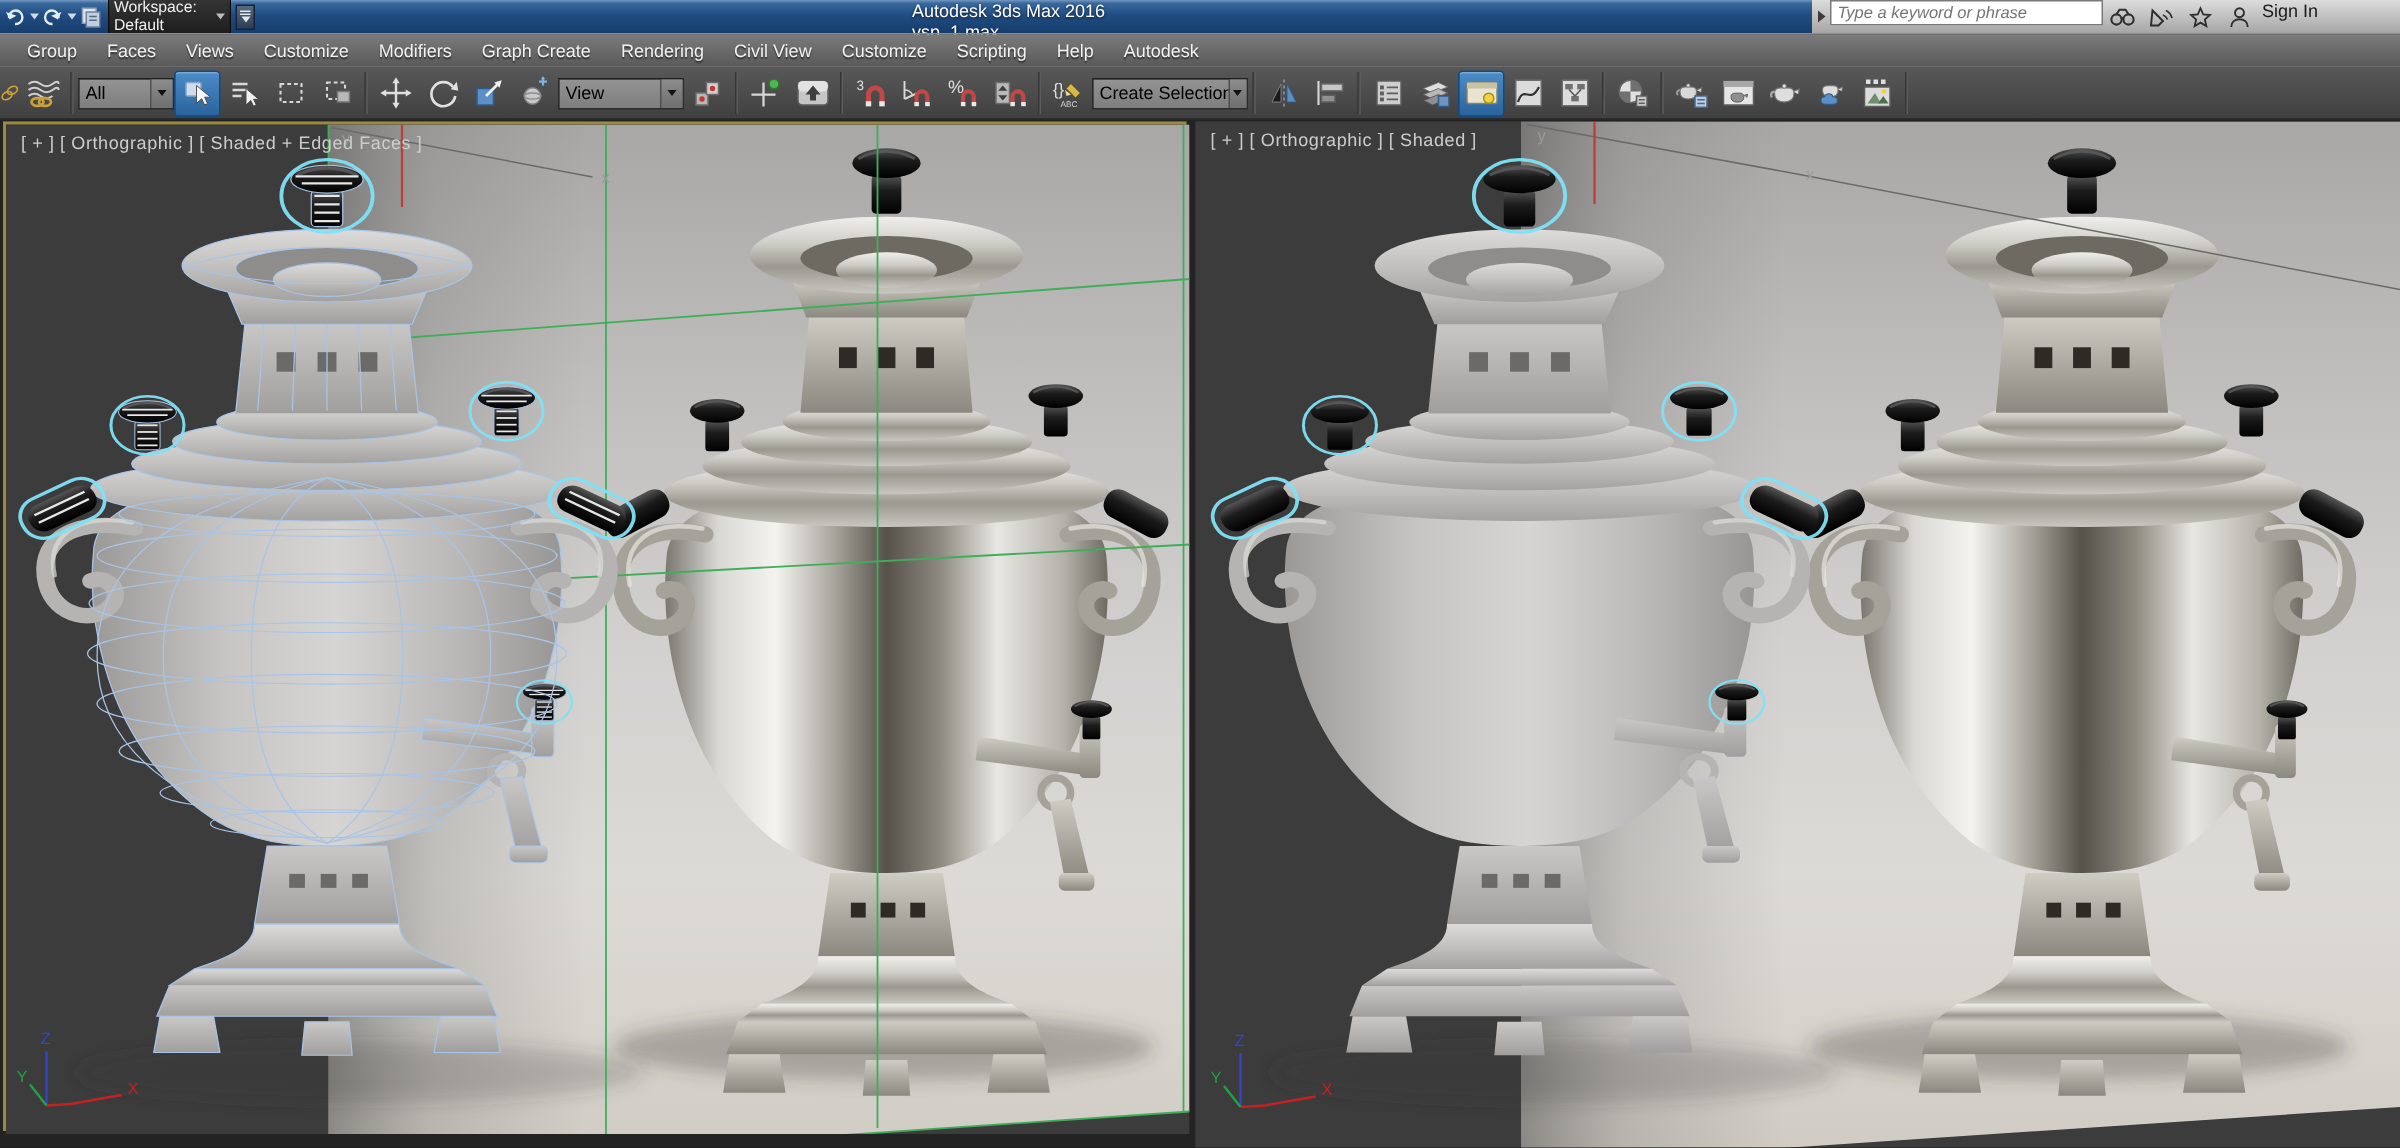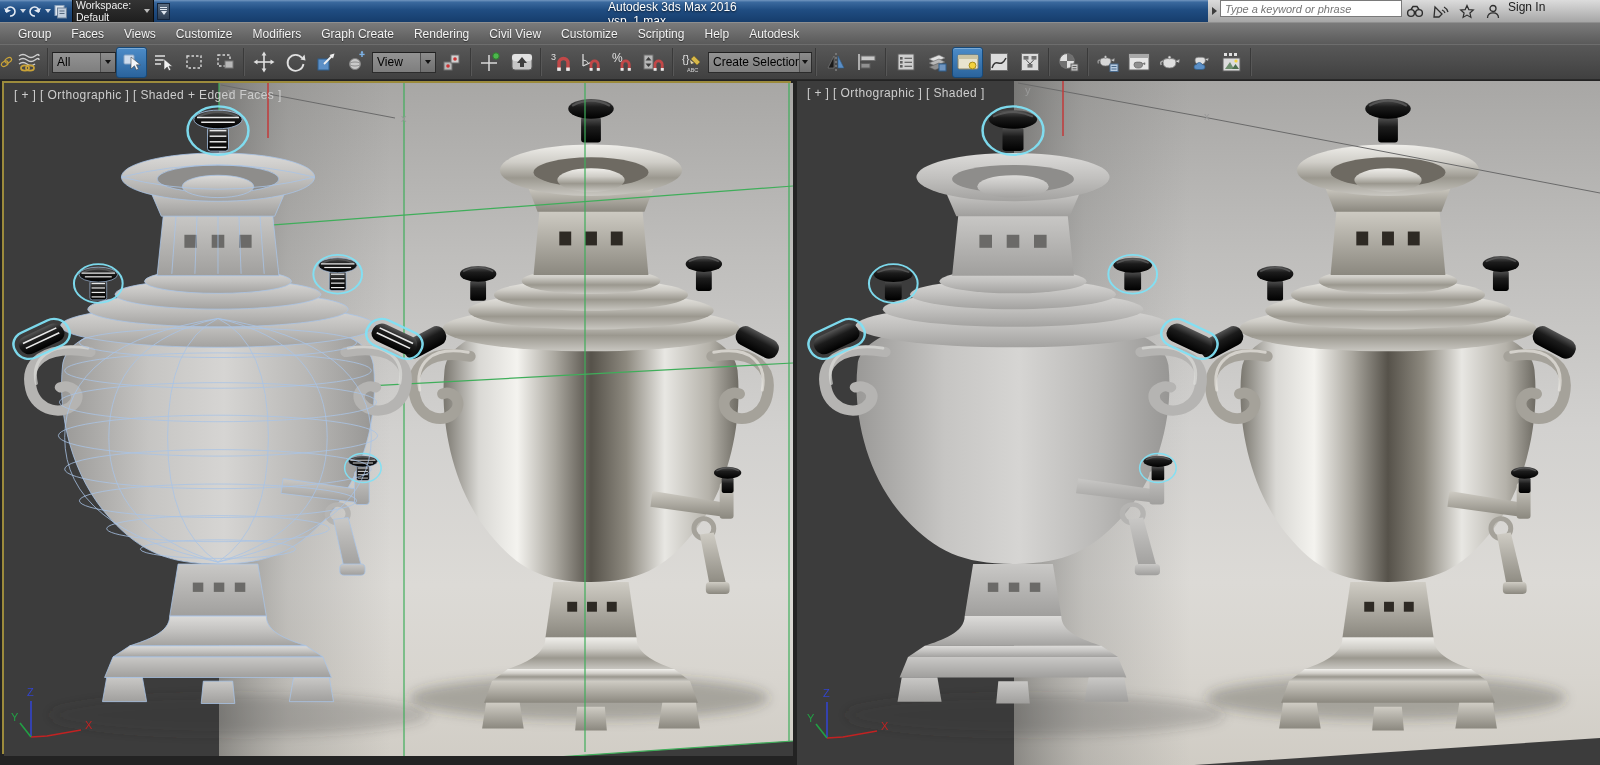--- a/index.html
+++ b/index.html
@@ -427,21 +427,21 @@
     </div>
     <div class="tb-btn">
       <svg class="ti" width="22" height="22" viewBox="0 0 22 22">
           <circle cx="9" cy="13" r="5.5" fill="#c9c9c9" stroke="#7e7e7e"></circle>
           <ellipse cx="9" cy="13" rx="5.5" ry="2" fill="none" stroke="#8e8e8e"></ellipse>
           <line x1="16" y1="6" x2="16" y2="0.8" stroke="#7fb4e8" stroke-width="1.4"></line>
           <line x1="13.4" y1="3.4" x2="18.6" y2="3.4" stroke="#7fb4e8" stroke-width="1.4"></line>
           <polygon points="16,-0.5 14.6,1.8 17.4,1.8" fill="#7fb4e8"></polygon>
         </svg>
     </div>
-    <div class="tb-combo" style="width:64px">
+    <div class="tb-combo" style="width:84px">
       <span class="val">View</span>
       <span class="arrow-box">
           <span class="caret"></span>
         </span>
     </div>
     <div class="tb-btn">
       <svg class="ti" width="22" height="22" viewBox="0 0 22 22">
           <rect x="3" y="11" width="8" height="8" fill="#b8b8b8" stroke="#6e6e6e"></rect>
           <rect x="10" y="4" width="8" height="8" fill="#d0d0d0" stroke="#6e6e6e"></rect>
           <circle cx="7" cy="15" r="1.8" fill="#cc3333"></circle>

